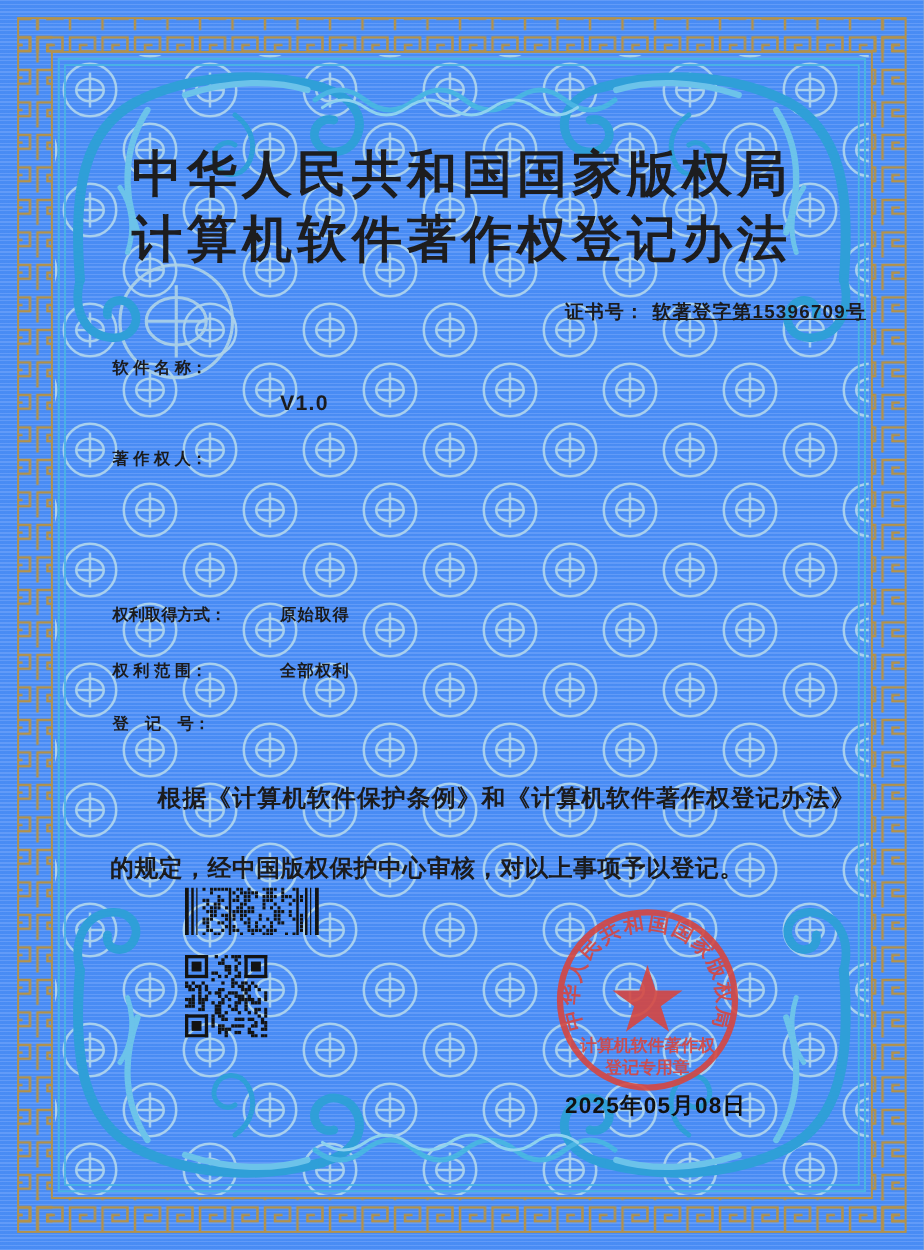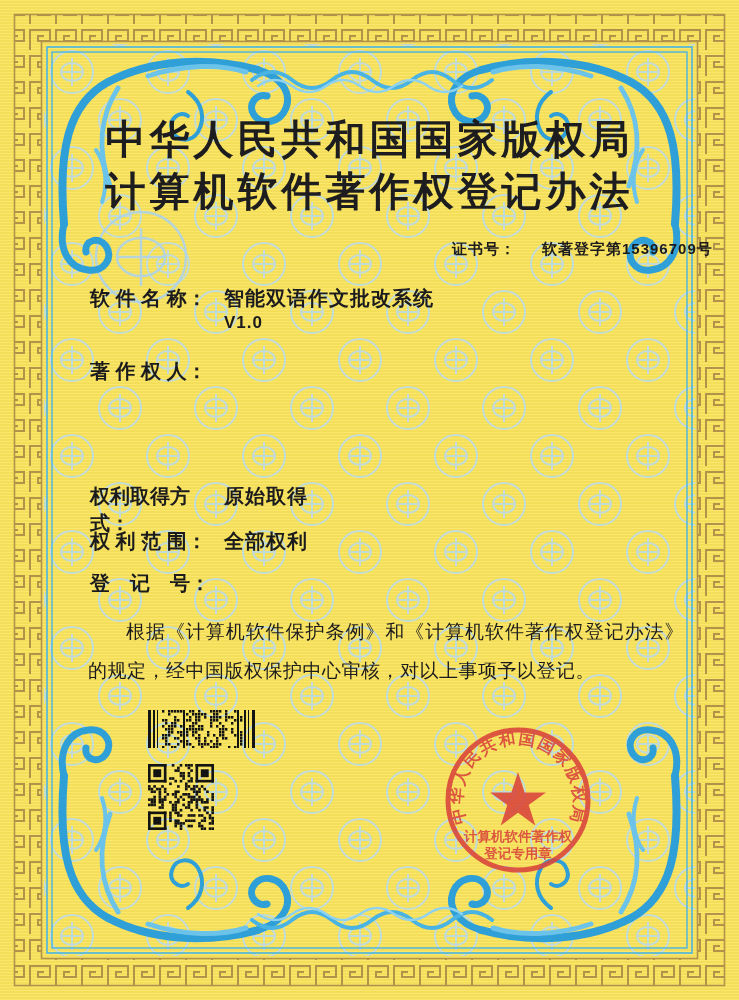--- a/index.html
+++ b/index.html
@@ -1,36 +1,36 @@
 <!DOCTYPE html>
 <html><head>
 <meta charset="utf-8">
 <style>
   html,body{margin:0;padding:0;background:#9db6c4;}
   .page{
     position:relative;width:739px;height:1000px;margin:0 auto;
-    background:#fde047;overflow:hidden;
+    background:#3b82f6;overflow:hidden;
     font-family:"Liberation Sans",sans-serif;color:#1b1b1d;
   }
   .page::before{ 
     content:"";position:absolute;inset:0;pointer-events:none;
     background:repeating-linear-gradient(0deg, rgba(255,255,255,.20) 0 1px, rgba(173,211,232,.12) 1px 3px);
     mix-blend-mode:normal;
   }
   .deco{position:absolute;left:0;top:0;}
   .abs{position:absolute;}
   .title{left:0;right:0;text-align:center;font-family:"Liberation Serif",serif;
          font-weight:700;font-size:40px;letter-spacing:4px;color:#1d1d1f;}
   .certno{font-size:15px;font-weight:700;letter-spacing:1px;}
-  .certno .v{margin-left:26px;}
-  .row{display:flex;align-items:flex-start;font-size:20px;font-weight:700;}
+  .certno .v{margin-left:6px;text-decoration:underline;}
+  .row{display:flex;align-items:flex-start;font-size:13px;font-weight:700;}
   .row .lbl{width:134px;flex:0 0 134px;}
   .row .val{letter-spacing:1px;}
   .version{font-size:17px;font-weight:700;letter-spacing:1px;}
-  .statement{width:596px;font-size:19px;font-weight:400;line-height:39px;
+  .statement{width:596px;font-size:19px;font-weight:700;line-height:56px;
              text-indent:2em;text-align:justify;letter-spacing:.5px;}
   .date{font-size:18px;font-weight:700;letter-spacing:1px;color:#111;}
   svg{display:block;}
 </style>
 </head>
 <body>
 
 <div class="page">
 
   <svg class="deco" width="739" height="1000" viewBox="0 0 739 1000" aria-hidden="true">
@@ -91,21 +91,20 @@
 
   <div class="abs title" style="top:112px;">中华人民共和国国家版权局</div>
   <div class="abs title" style="top:164px;">计算机软件著作权登记办法</div>
 
   <div class="abs certno" style="left:452px;top:240px;">
     <span>证书号：</span><span class="v">软著登字第15396709号</span>
   </div>
 
   <div class="abs row" style="left:90px;top:285px;">
     <span class="lbl">软 件 名 称：</span>
-    <span class="val">智能双语作文批改系统</span>
   </div>
   <div class="abs version" style="left:224px;top:313px;">V1.0</div>
 
   <div class="abs row" style="left:90px;top:358px;align-items:center;">
     <span class="lbl">著 作 权 人：</span>
   </div>
 
   <div class="abs row" style="left:90px;top:528px;">
     <span class="lbl">权 利 范 围：</span>
     <span class="val">全部权利</span>
@@ -488,14 +487,15 @@
         <text font-size="16.5" font-weight="700" fill="#d9443c" font-family="'Liberation Serif',serif" letter-spacing="2">
           <textPath href="#sealArc" startOffset="50%" text-anchor="middle">中华人民共和国国家版权局</textPath>
         </text>
         <path fill="#d9443c" d="M78,48 L84.6,68.4 L106,68.4 L88.7,81 L95.3,101.4 L78,88.8 L60.7,101.4 L67.3,81 L50,68.4 L71.4,68.4 Z"></path>
         <text x="78" y="117" text-anchor="middle" font-size="13.5" font-weight="700" fill="#d9443c">计算机软件著作权</text>
         <text x="78" y="134" text-anchor="middle" font-size="13.5" font-weight="700" fill="#d9443c">登记专用章</text>
       </g>
     </svg>
   </div>
 
+  <div class="abs date" style="left:452px;top:872px;">2025年05月08日</div>
 
 </div>
 
 </body></html>

